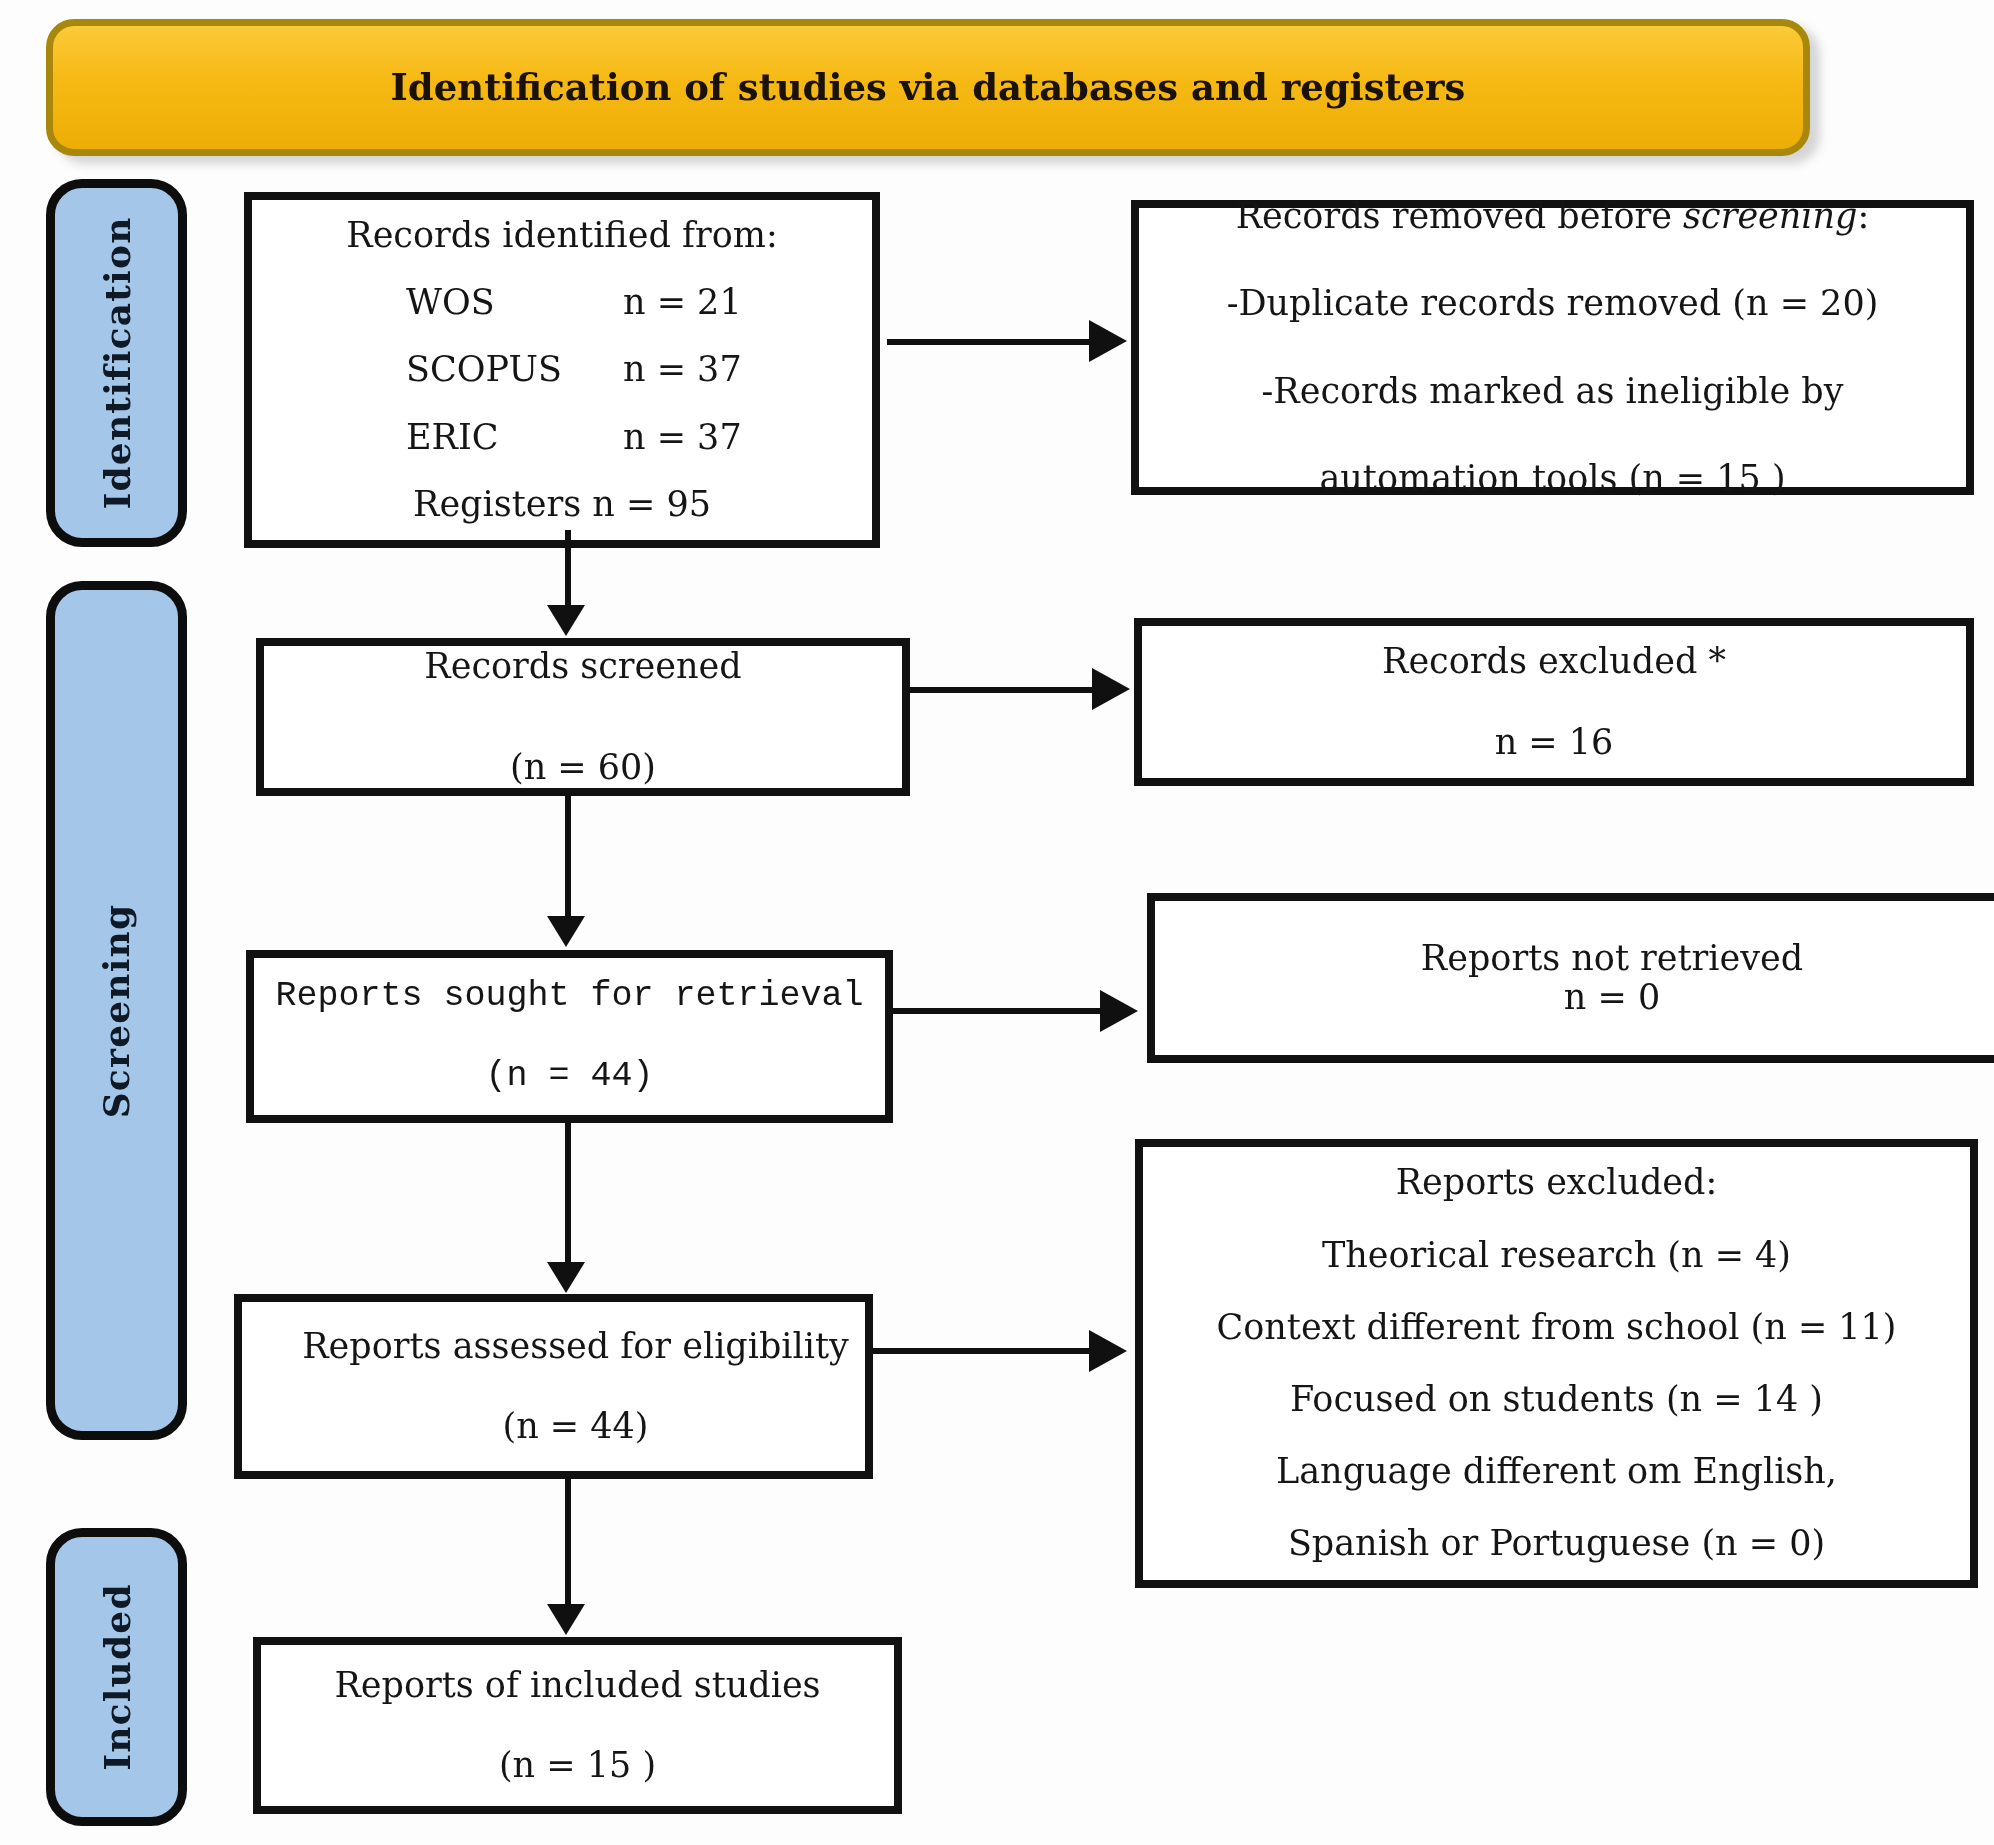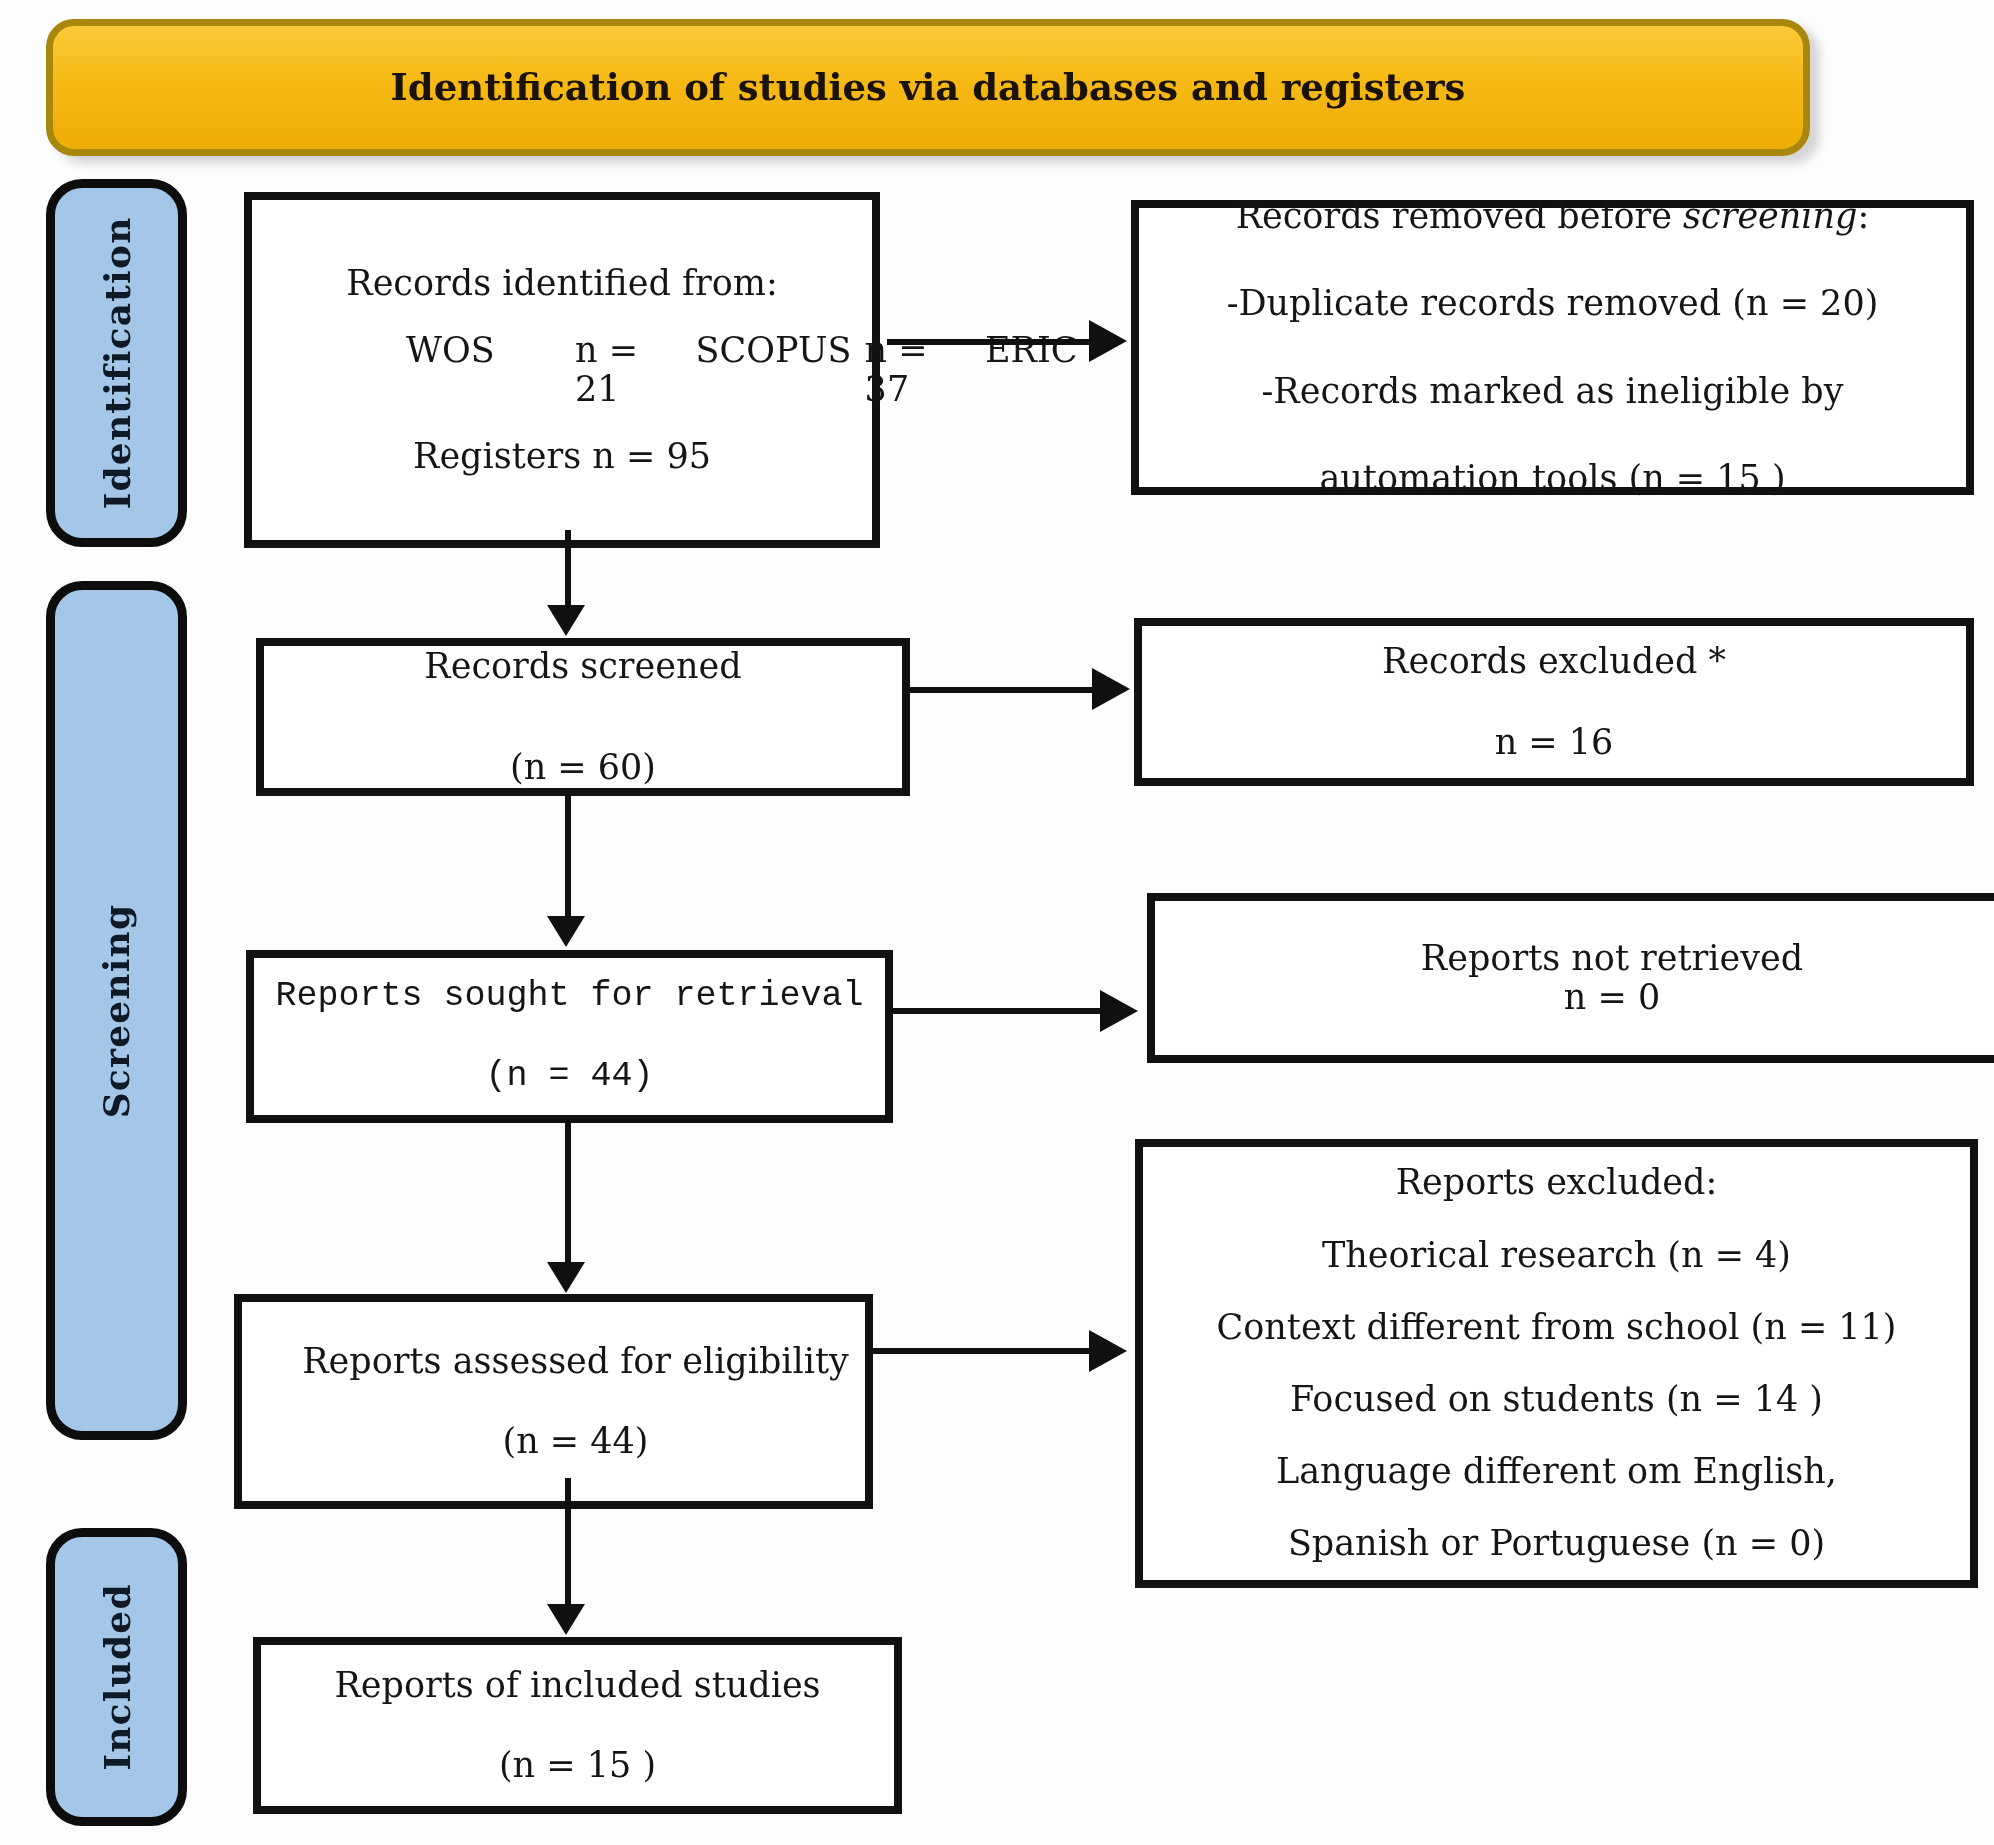--- a/index.html
+++ b/index.html
@@ -42,24 +42,24 @@
     border:8px solid var(--box-border);
     display:flex; flex-direction:column; align-items:center; justify-content:center;
     text-align:center; font-size:35px; line-height:1.12;
   }
   #box-identified{left:244px;top:192px;width:636px;height:356px;gap:28px;}
   #rbox-removed{left:1131px;top:200px;width:843px;height:295px;gap:48px;}
   #box-screened{left:256px;top:638px;width:654px;height:158px;gap:61px;}
   #rbox-records-excluded{left:1134px;top:618px;width:840px;height:168px;gap:41px;}
   #box-sought{left:246px;top:950px;width:647px;height:173px;gap:41px;font-family:Liberation Mono, monospace;}
   #rbox-not-retrieved{left:1147px;top:893px;width:930px;height:170px;}
-  #box-assessed{left:234px;top:1294px;width:639px;height:215px;gap:41px;padding-left:44px;}
+  #box-assessed{left:234px;top:1294px;width:639px;height:185px;gap:41px;padding-left:44px;}
   #rbox-reports-excluded{left:1135px;top:1139px;width:843px;height:449px;gap:33px;}
   #box-included{left:253px;top:1637px;width:649px;height:177px;gap:41px;}
-  .src-rows{display:flex;flex-direction:row;gap:28px;align-self:flex-start;margin-left:154px;text-align:left;}
+  .src-rows{display:flex;flex-direction:column;gap:28px;align-self:flex-start;margin-left:154px;text-align:left;}
   .src-row{display:flex;}
   .src-label{display:inline-block;width:217px;}
   .italic{font-style:italic;}
   
   .hline{position:absolute;height:5.6px;background:var(--arrow-color);}
   .vline{position:absolute;width:5.6px;background:var(--arrow-color);}
   .head-right{position:absolute;width:0;height:0;
     border-top:21px solid transparent;border-bottom:21px solid transparent;
     border-left:38px solid var(--arrow-color);}
   .head-down{position:absolute;width:0;height:0;

